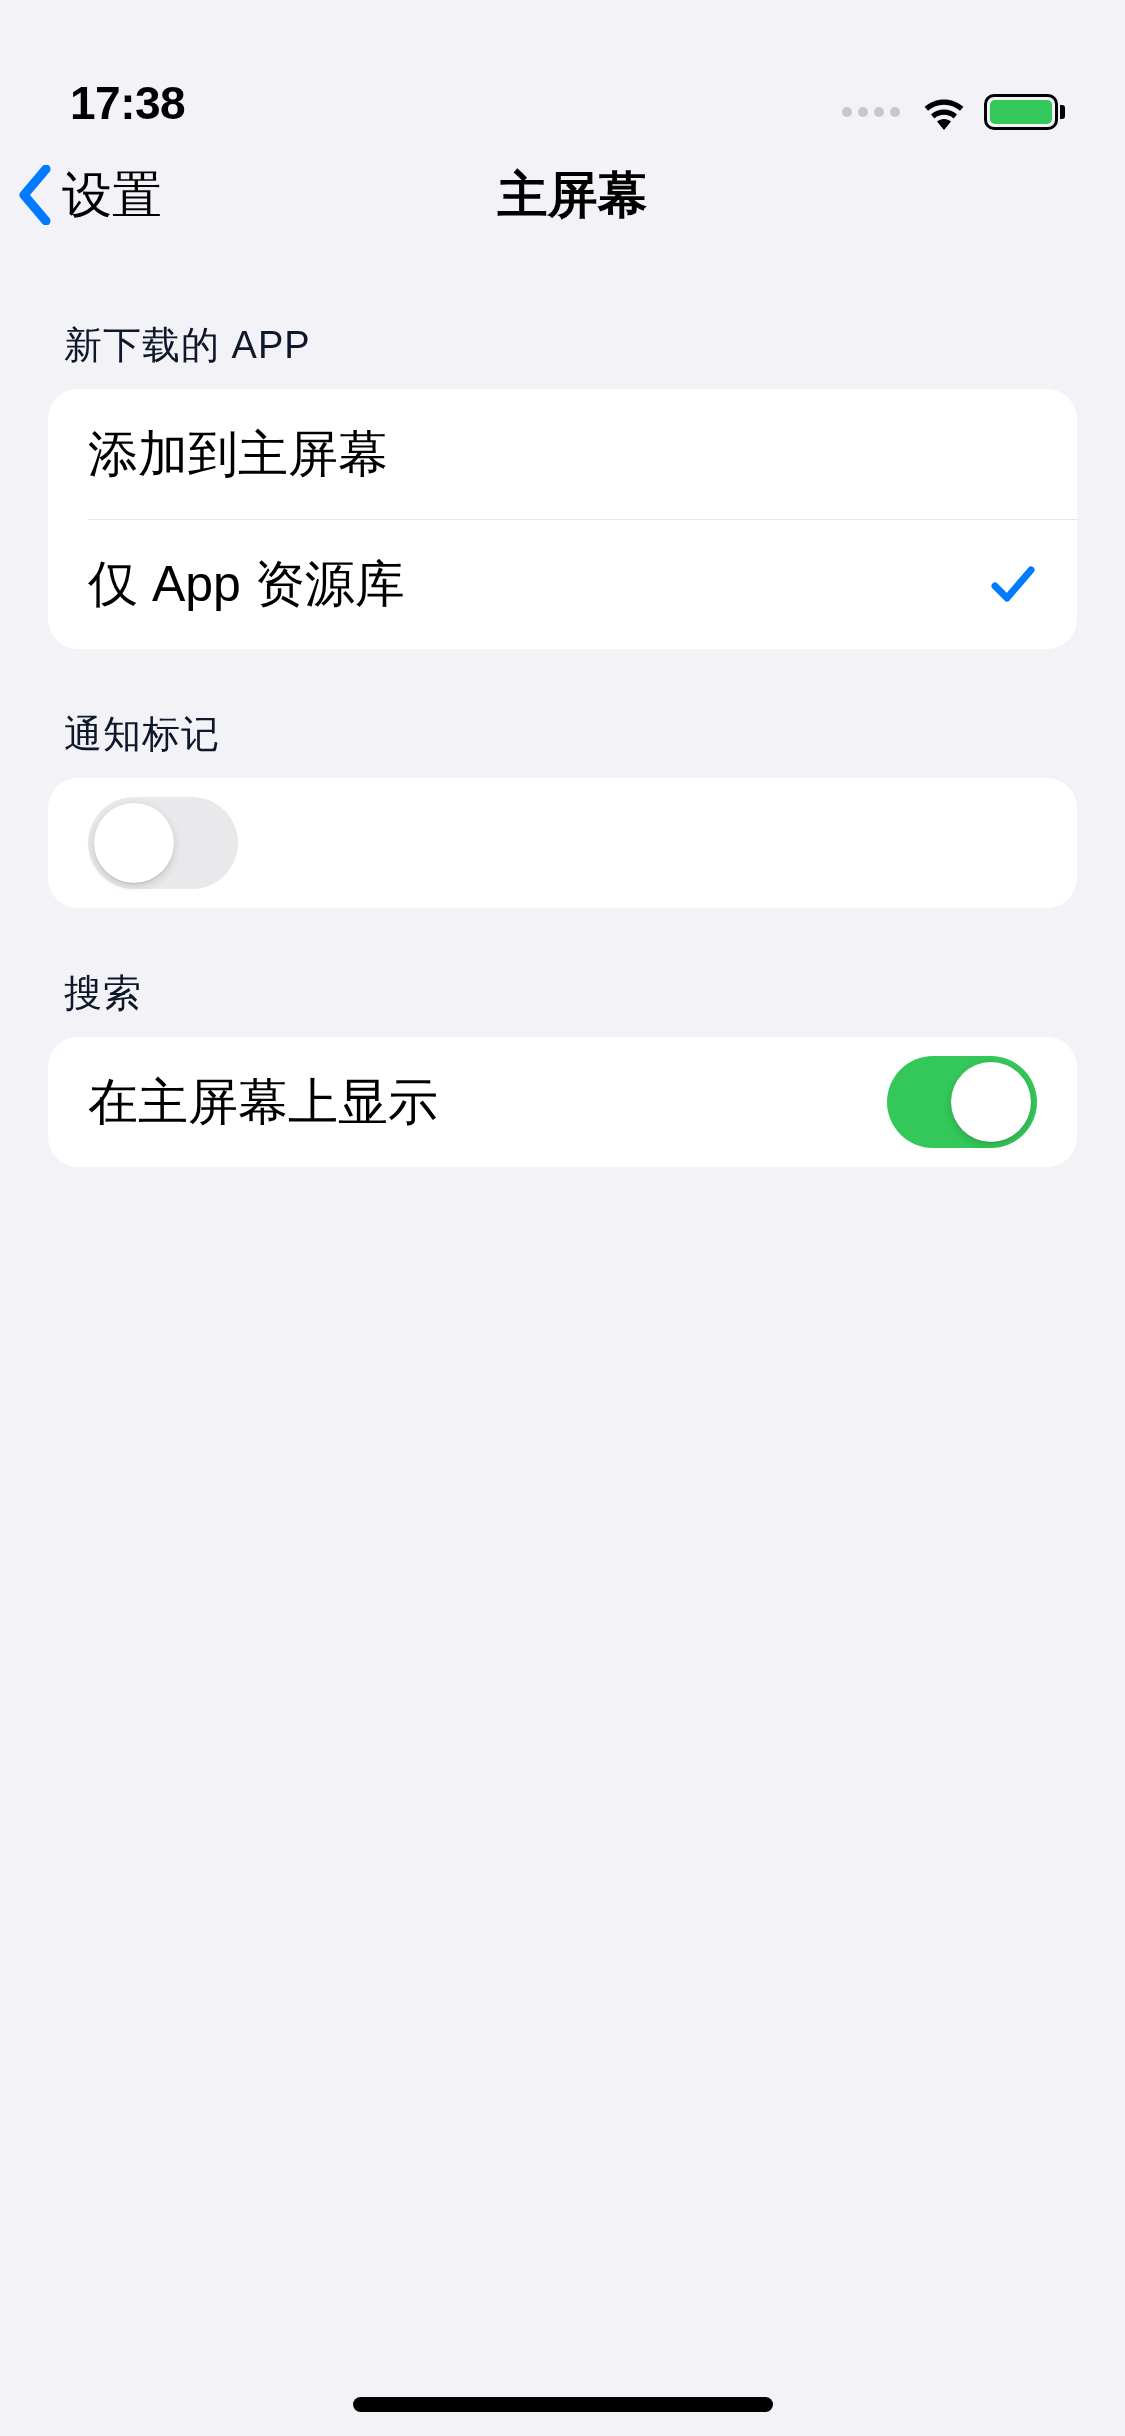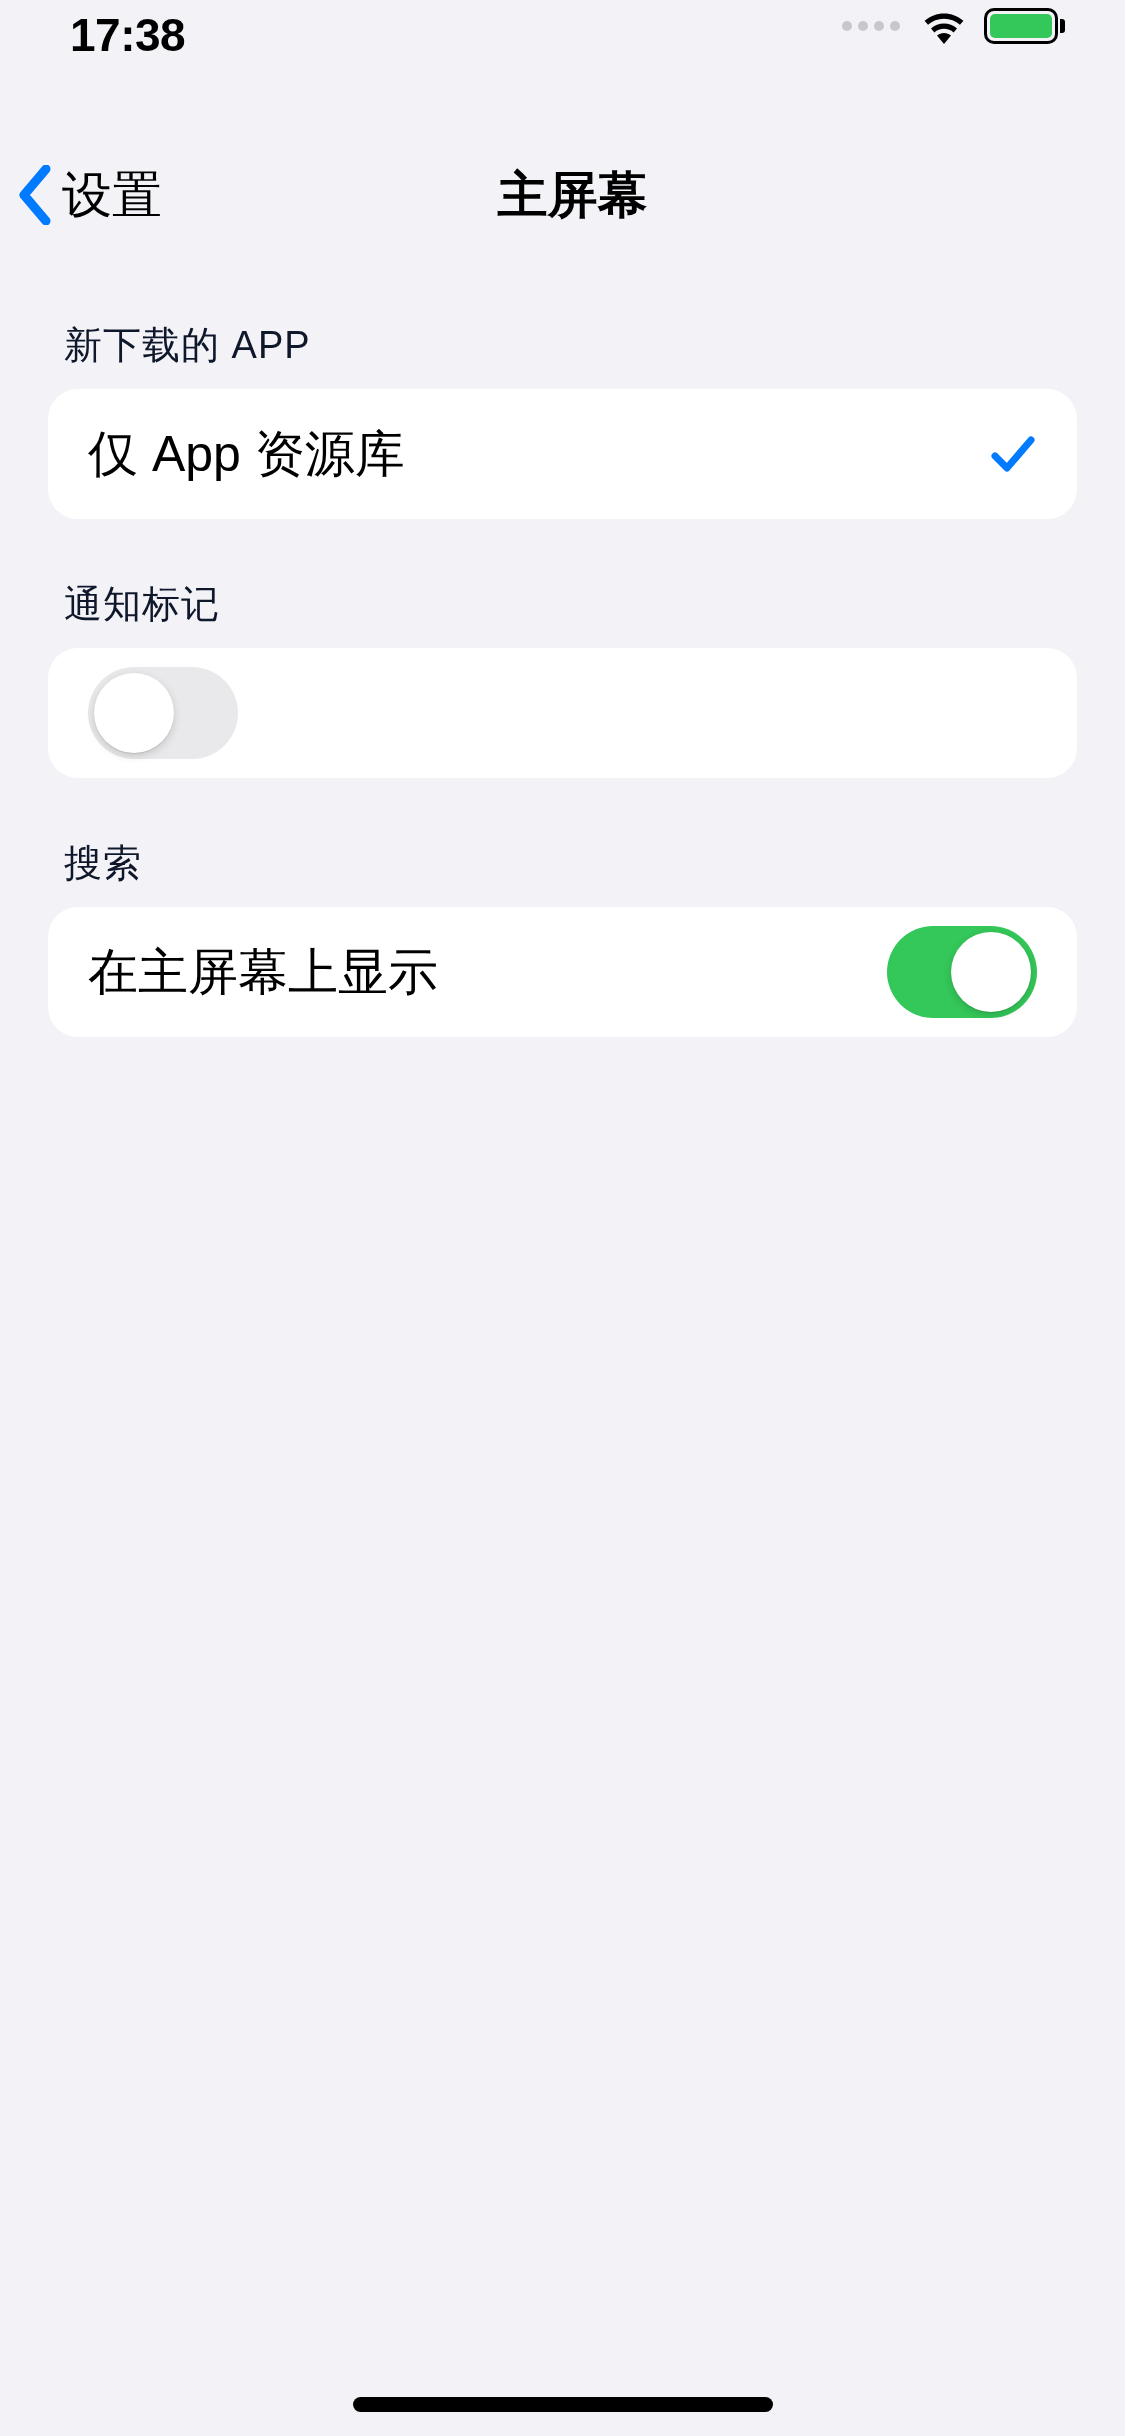--- a/index.html
+++ b/index.html
@@ -12,21 +12,21 @@
       width: 1125px;
       height: 2436px;
       font-family: -apple-system, "SF Pro Text", "Helvetica Neue", Arial, sans-serif;
       background: #f2f2f7;
       color: #000;
       overflow: hidden;
     }
     
     .status-bar {
       display: flex;
-      align-items: flex-start;
+      align-items: flex-end;
       justify-content: space-between;
       height: 130px;
       padding: 8px 60px 0 70px;
     }
     .status-time {
       font-size: 46px;
       font-weight: 600;
       letter-spacing: -0.5px;
     }
     .status-right {
@@ -219,20 +219,23 @@
     <span class="back-label">设置</span>
   </div>
   <div class="nav-title">主屏幕</div>
 </div>
 
 <div class="content">
 
   <div class="group-header">新下载的 APP</div>
   <div class="group">
     <div class="cell">
+      <span class="cell-label">添加到主屏幕</span>
+    </div>
+    <div class="cell">
       <span class="cell-label">仅 App 资源库</span>
       <span class="checkmark">
         <svg width="48" height="44" viewBox="0 0 24 22">
           <polyline points="3,12 9,18 21,4" fill="none" stroke="#007aff" stroke-width="3.5" stroke-linecap="round" stroke-linejoin="round"></polyline>
         </svg>
       </span>
     </div>
   </div>
 
   <div class="group-header">通知标记</div>

